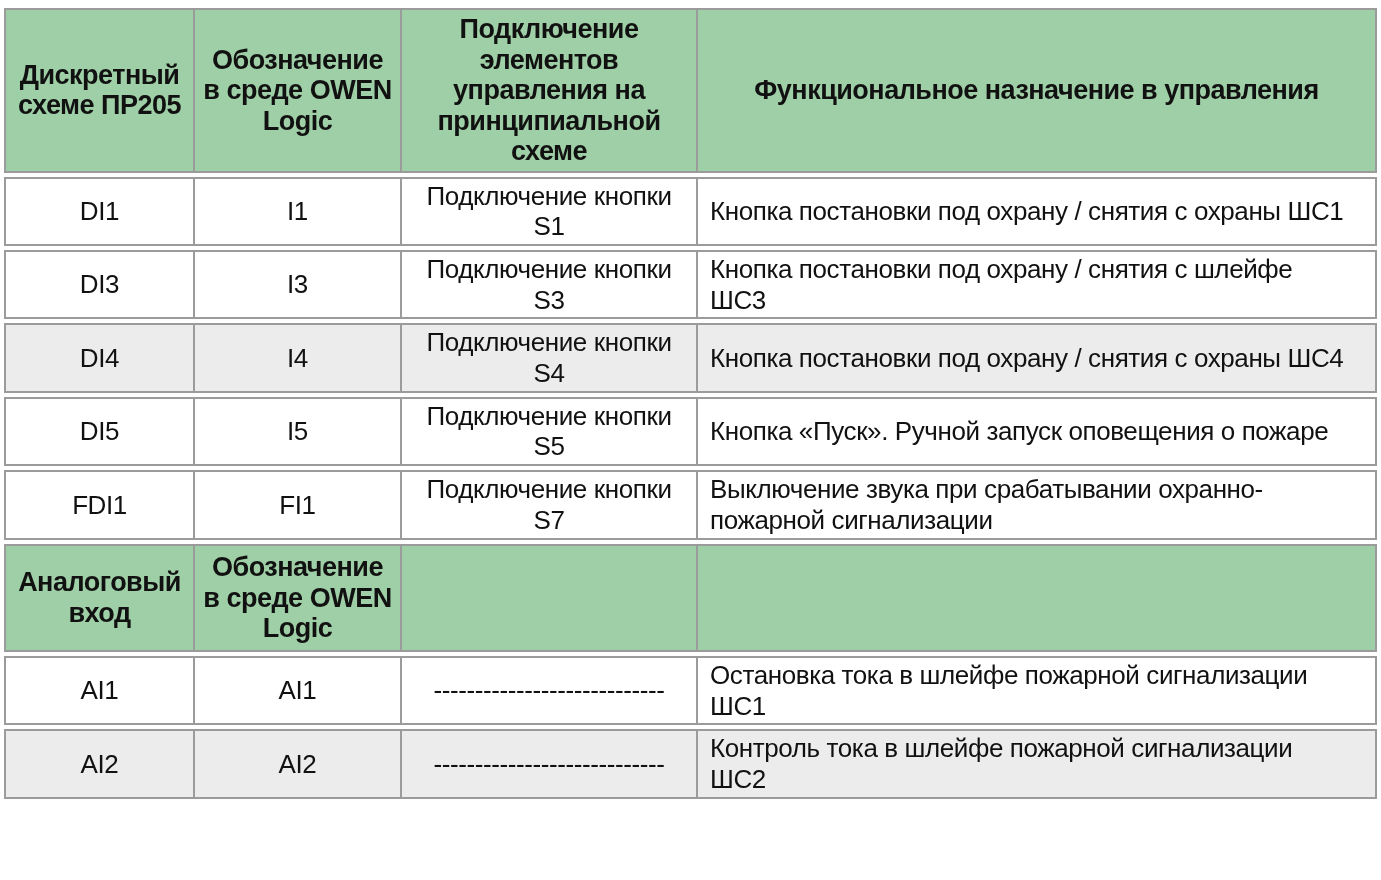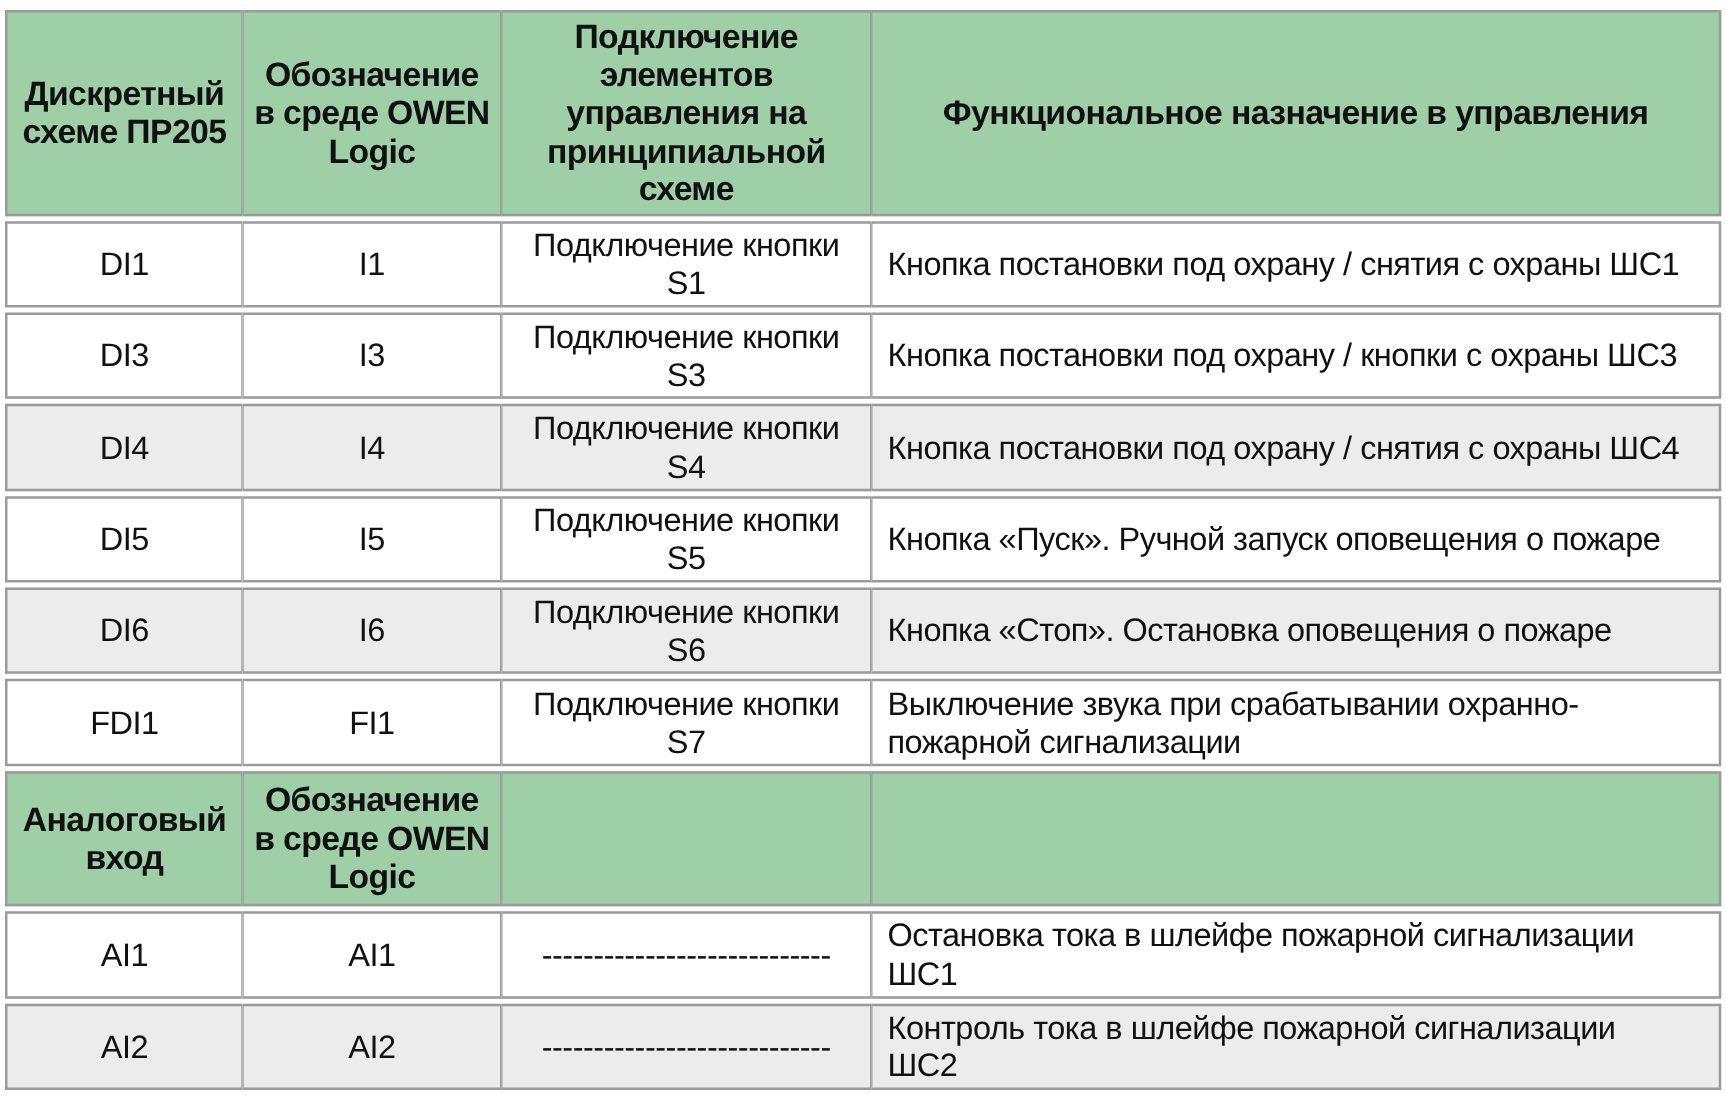--- a/index.html
+++ b/index.html
@@ -88,39 +88,33 @@
   <tr>
     <td>DI1</td>
     <td>I1</td>
     <td>Подключение кнопки S1</td>
     <td class="func">Кнопка постановки под охрану / снятия с охраны ШС1</td>
   </tr>
   <tr>
     <td>DI3</td>
     <td>I3</td>
     <td>Подключение кнопки S3</td>
-    <td class="func">Кнопка постановки под охрану / кнопки с охраны ШС3</td>
+    <td class="func">Кнопка постановки под охрану / снятия с шлейфе ШС3</td>
   </tr>
   <tr class="alt">
     <td>DI4</td>
     <td>I4</td>
     <td>Подключение кнопки S4</td>
     <td class="func">Кнопка постановки под охрану / снятия с охраны ШС4</td>
   </tr>
   <tr>
     <td>DI5</td>
     <td>I5</td>
     <td>Подключение кнопки S5</td>
     <td class="func">Кнопка «Пуск». Ручной запуск оповещения о пожаре</td>
-  </tr>
-  <tr class="alt">
-    <td>DI6</td>
-    <td>I6</td>
-    <td>Подключение кнопки S6</td>
-    <td class="func">Кнопка «Стоп». Остановка оповещения о пожаре</td>
   </tr>
   <tr class="tall">
     <td>FDI1</td>
     <td>FI1</td>
     <td>Подключение кнопки S7</td>
     <td class="func">Выключение звука при срабатывании охранно-пожарной сигнализации</td>
   </tr>
 
   <tr class="header-analog">
     <th>Аналоговый вход</th>

